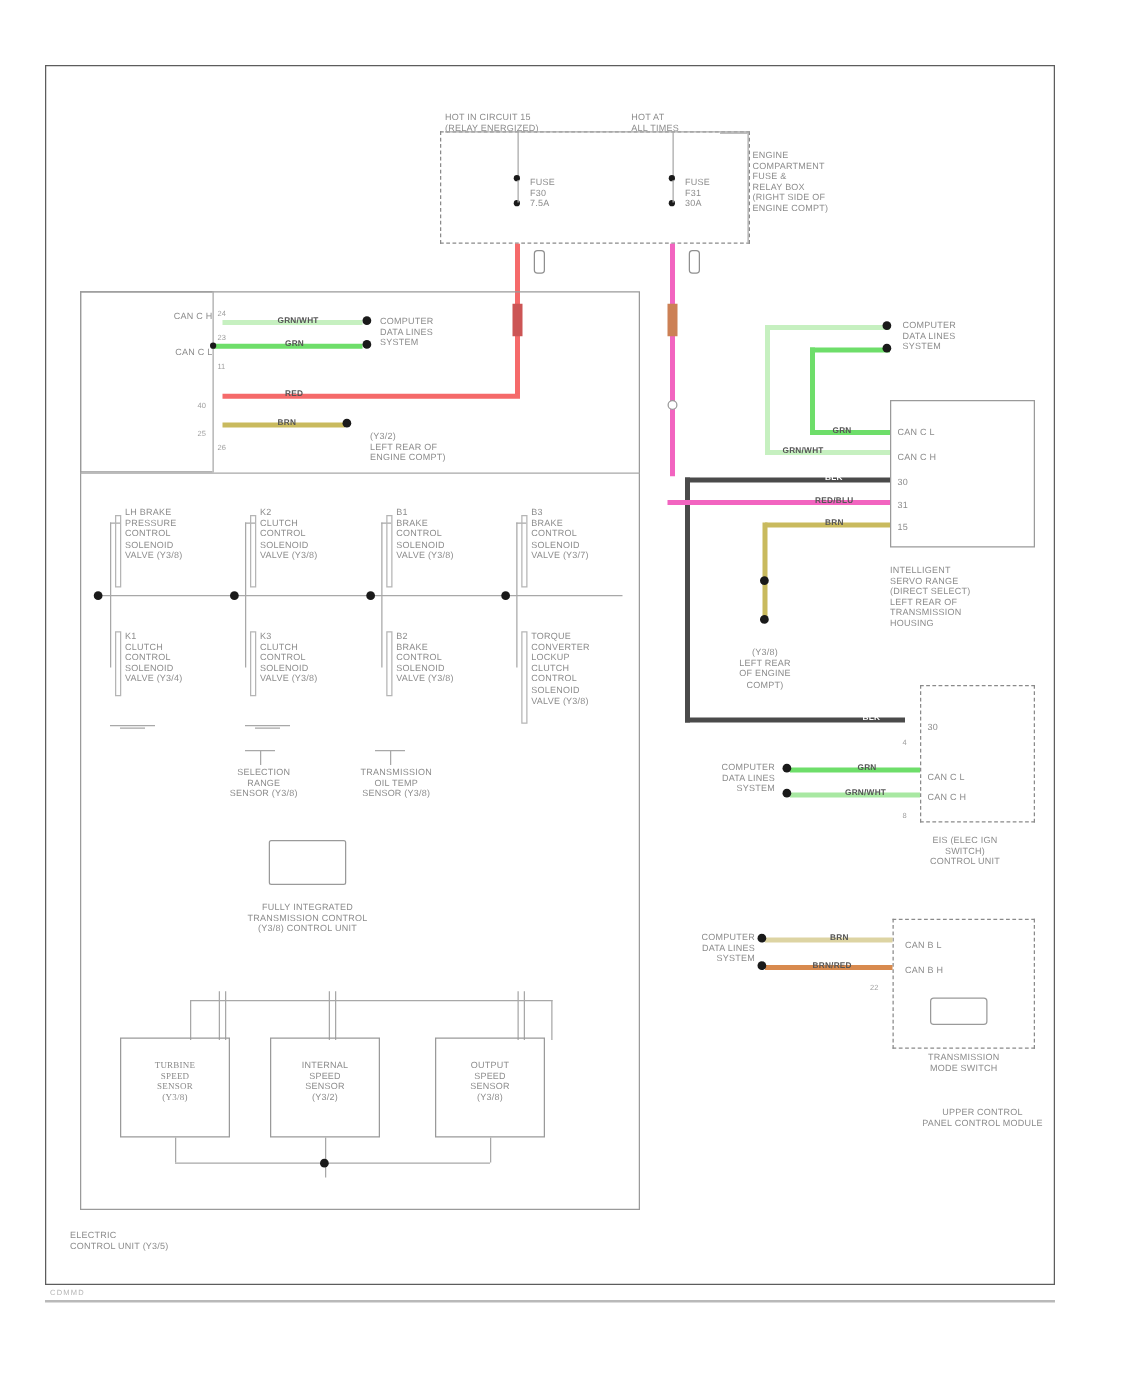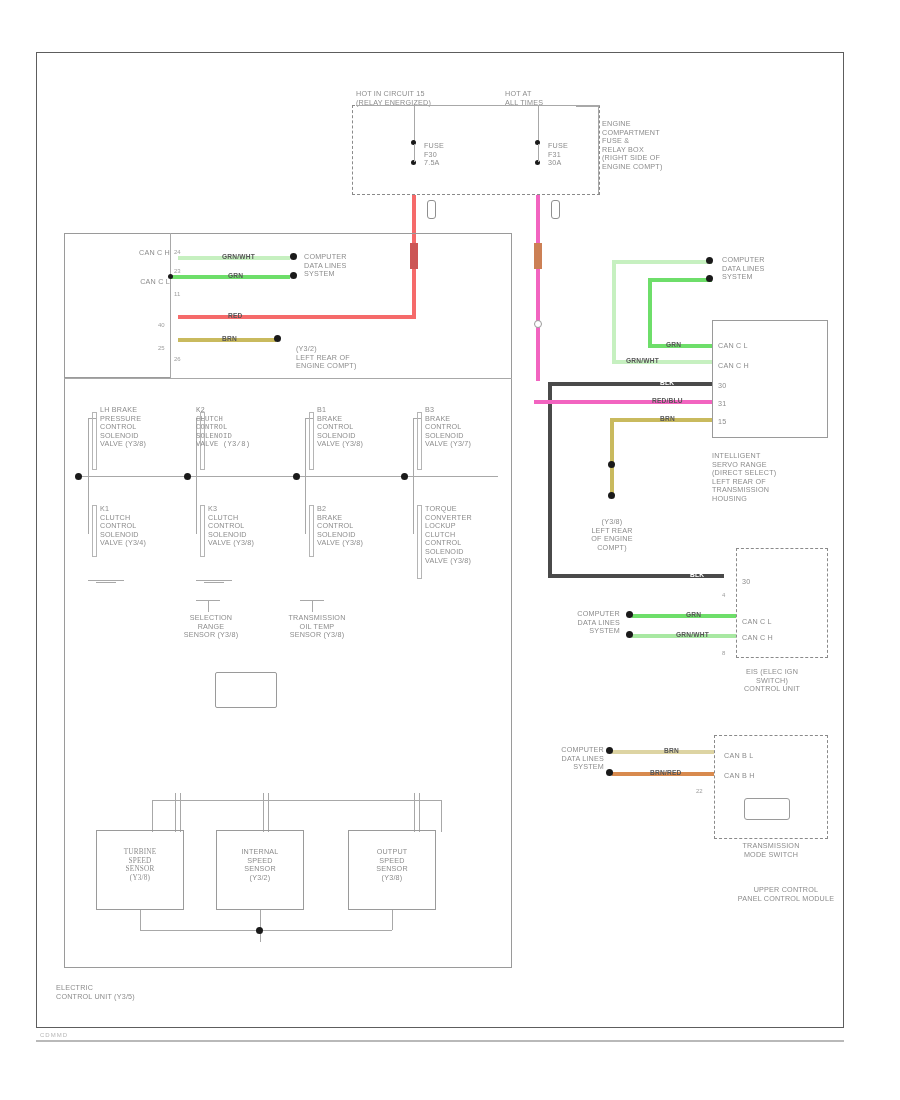--- a/index.html
+++ b/index.html
@@ -144,21 +144,21 @@
 CLUTCH
 CONTROL
 SOLENOID
 VALVE (Y3/4)</div>
   <div class="thin h" style="left:88px;top:580px;width:36px;"></div>
   <div class="thin h" style="left:96px;top:582px;width:20px;"></div>
 
   <div class="thin v" style="left:196px;top:418px;height:58px;"></div>
   <div class="thin h" style="left:196px;top:418px;width:8px;"></div>
   <div class="box" style="left:200px;top:412px;width:5px;height:58px;border-color:#b5b5b5;"></div>
-  <div class="lbl" style="left:196px;top:406px;width:84px;font-family:Liberation Mono, monospace;">K2
+  <div class="lbl" style="left:208px;top:406px;width:84px;">K2
 CLUTCH
 CONTROL
 SOLENOID
 VALVE (Y3/8)</div>
 
   <div class="thin v" style="left:196px;top:476px;height:58px;"></div>
   <div class="box" style="left:200px;top:505px;width:5px;height:52px;border-color:#b5b5b5;"></div>
   <div class="lbl" style="left:208px;top:505px;width:84px;">K3
 CLUTCH
 CONTROL
@@ -209,20 +209,23 @@
 RANGE
 SENSOR (Y3/8)</div>
 
   <div class="thin v" style="left:312px;top:600px;height:12px;"></div>
   <div class="thin h" style="left:300px;top:600px;width:24px;"></div>
   <div class="lbl c" style="left:268px;top:614px;width:98px;">TRANSMISSION
 OIL TEMP
 SENSOR (Y3/8)</div>
 
   <div class="box" style="left:215px;top:672px;width:62px;height:36px;border-radius:2px;"></div>
+  <div class="lbl c" style="left:166px;top:722px;width:160px;">FULLY INTEGRATED
+TRANSMISSION CONTROL
+(Y3/8) CONTROL UNIT</div>
 
   <div class="thin h" style="left:152px;top:800px;width:290px;"></div>
   <div class="thin v" style="left:152px;top:800px;height:32px;"></div>
   <div class="thin v" style="left:263px;top:793px;height:39px;"></div>
   <div class="thin v" style="left:268px;top:793px;height:39px;"></div>
   <div class="thin v" style="left:441px;top:800px;height:32px;"></div>
   <div class="thin v" style="left:175px;top:793px;height:39px;"></div>
   <div class="thin v" style="left:180px;top:793px;height:39px;"></div>
   <div class="thin v" style="left:414px;top:793px;height:39px;"></div>
   <div class="thin v" style="left:419px;top:793px;height:39px;"></div>

